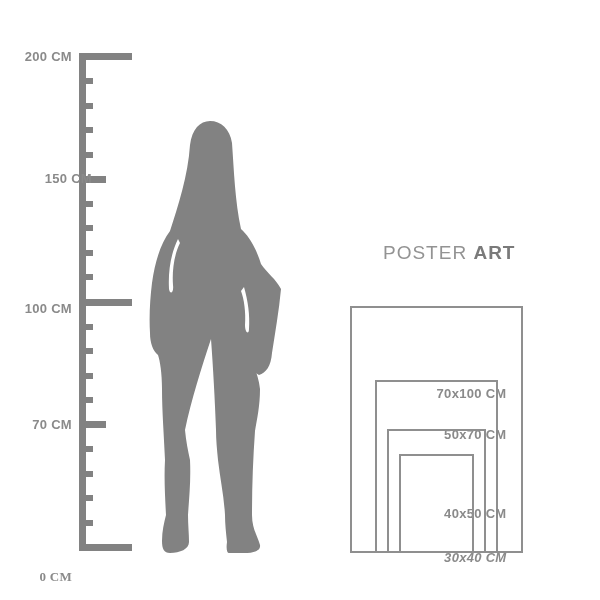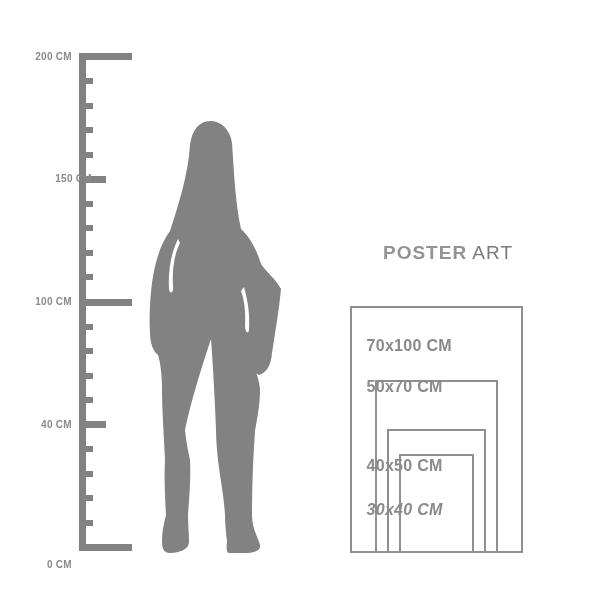--- a/index.html
+++ b/index.html
@@ -8,65 +8,65 @@
     background:var(--background,#fff);
     font-family:"Liberation Sans", sans-serif;
     position:relative;overflow:hidden;
   }
   #stage{position:absolute;left:0;top:0;width:600px;height:600px;}
   
   .ruler-bar{position:absolute;background:var(--graphic);}
   .ruler-tick{position:absolute;background:var(--graphic);}
   .ruler-label{
     position:absolute;left:0;width:72px;text-align:right;
-    font-size:10px;font-weight:700;color:var(--label);
+    font-size:13px;font-weight:700;color:var(--label);
     height:16px;line-height:16px;letter-spacing:0.3px;
   }
   
   #silhouette{position:absolute;left:148px;top:121px;}
   #silhouette .body{fill:var(--graphic);}
   #silhouette .gap{fill:var(--background,#fff);}
   
   .poster-title{
     position:absolute;left:383px;top:242px;
     font-size:19px;letter-spacing:1px;white-space:nowrap;
   }
-  .poster-title .t-reg{font-weight:700;color:var(--title_regular);}
-  .poster-title .t-bold{font-weight:400;color:var(--title_bold);}
+  .poster-title .t-reg{font-weight:400;color:var(--title_regular);}
+  .poster-title .t-bold{font-weight:700;color:var(--title_bold);}
   .size-box{
     position:absolute;border:2px solid var(--line);
     box-sizing:border-box;background:transparent;
   }
   .size-label{
-    position:absolute;width:140px;text-align:left;
-    font-size:16px;font-weight:700;color:var(--label);
-    height:16px;line-height:16px;letter-spacing:0.3px;
+    position:absolute;width:140px;text-align:right;
+    font-size:13px;font-weight:700;color:var(--label);
+    height:16px;line-height:16px;letter-spacing:0.3px;margin-top:48px;
   }
 </style>
 </head>
 <body>
 
 <div id="stage">
 
   <div id="ruler">
       <div class="ruler-bar" style="left: 79px; top: 53px; width: 7px; height: 498px;"></div>
       <div class="ruler-tick" style="left: 79px; top: 544px; width: 53px; height: 7px;"></div>
-      <div class="ruler-label" style="top: 557px;">0 CM</div>
+      <div class="ruler-label" style="top: 569px; font-family: Liberation Serif, serif;">0 CM</div>
       <div class="ruler-tick" style="left: 79px; top: 519.95px; width: 14px; height: 6px;"></div>
       <div class="ruler-tick" style="left: 79px; top: 495.4px; width: 14px; height: 6px;"></div>
       <div class="ruler-tick" style="left: 79px; top: 470.85px; width: 14px; height: 6px;"></div>
       <div class="ruler-tick" style="left: 79px; top: 446.3px; width: 14px; height: 6px;"></div>
       <div class="ruler-tick" style="left: 79px; top: 421.25px; width: 27px; height: 7px;"></div>
-      <div class="ruler-label" style="top: 416.75px;">40 CM</div>
+      <div class="ruler-label" style="top: 416.75px;">70 CM</div>
       <div class="ruler-tick" style="left: 79px; top: 397.2px; width: 14px; height: 6px;"></div>
       <div class="ruler-tick" style="left: 79px; top: 372.65px; width: 14px; height: 6px;"></div>
       <div class="ruler-tick" style="left: 79px; top: 348.1px; width: 14px; height: 6px;"></div>
       <div class="ruler-tick" style="left: 79px; top: 323.55px; width: 14px; height: 6px;"></div>
       <div class="ruler-tick" style="left: 79px; top: 298.5px; width: 53px; height: 7px;"></div>
-      <div class="ruler-label" style="top: 294px;">100 CM</div>
+      <div class="ruler-label" style="top: 301px;">100 CM</div>
       <div class="ruler-tick" style="left: 79px; top: 274.45px; width: 14px; height: 6px;"></div>
       <div class="ruler-tick" style="left: 79px; top: 249.9px; width: 14px; height: 6px;"></div>
       <div class="ruler-tick" style="left: 79px; top: 225.35px; width: 14px; height: 6px;"></div>
       <div class="ruler-tick" style="left: 79px; top: 200.8px; width: 14px; height: 6px;"></div>
       <div class="ruler-tick" style="left: 79px; top: 175.75px; width: 27px; height: 7px;"></div>
       <div class="ruler-label" style="top: 171.25px; margin-left: 20px;">150 CM</div>
       <div class="ruler-tick" style="left: 79px; top: 151.7px; width: 14px; height: 6px;"></div>
       <div class="ruler-tick" style="left: 79px; top: 127.15px; width: 14px; height: 6px;"></div>
       <div class="ruler-tick" style="left: 79px; top: 102.6px; width: 14px; height: 6px;"></div>
       <div class="ruler-tick" style="left: 79px; top: 78.05px; width: 14px; height: 6px;"></div>

